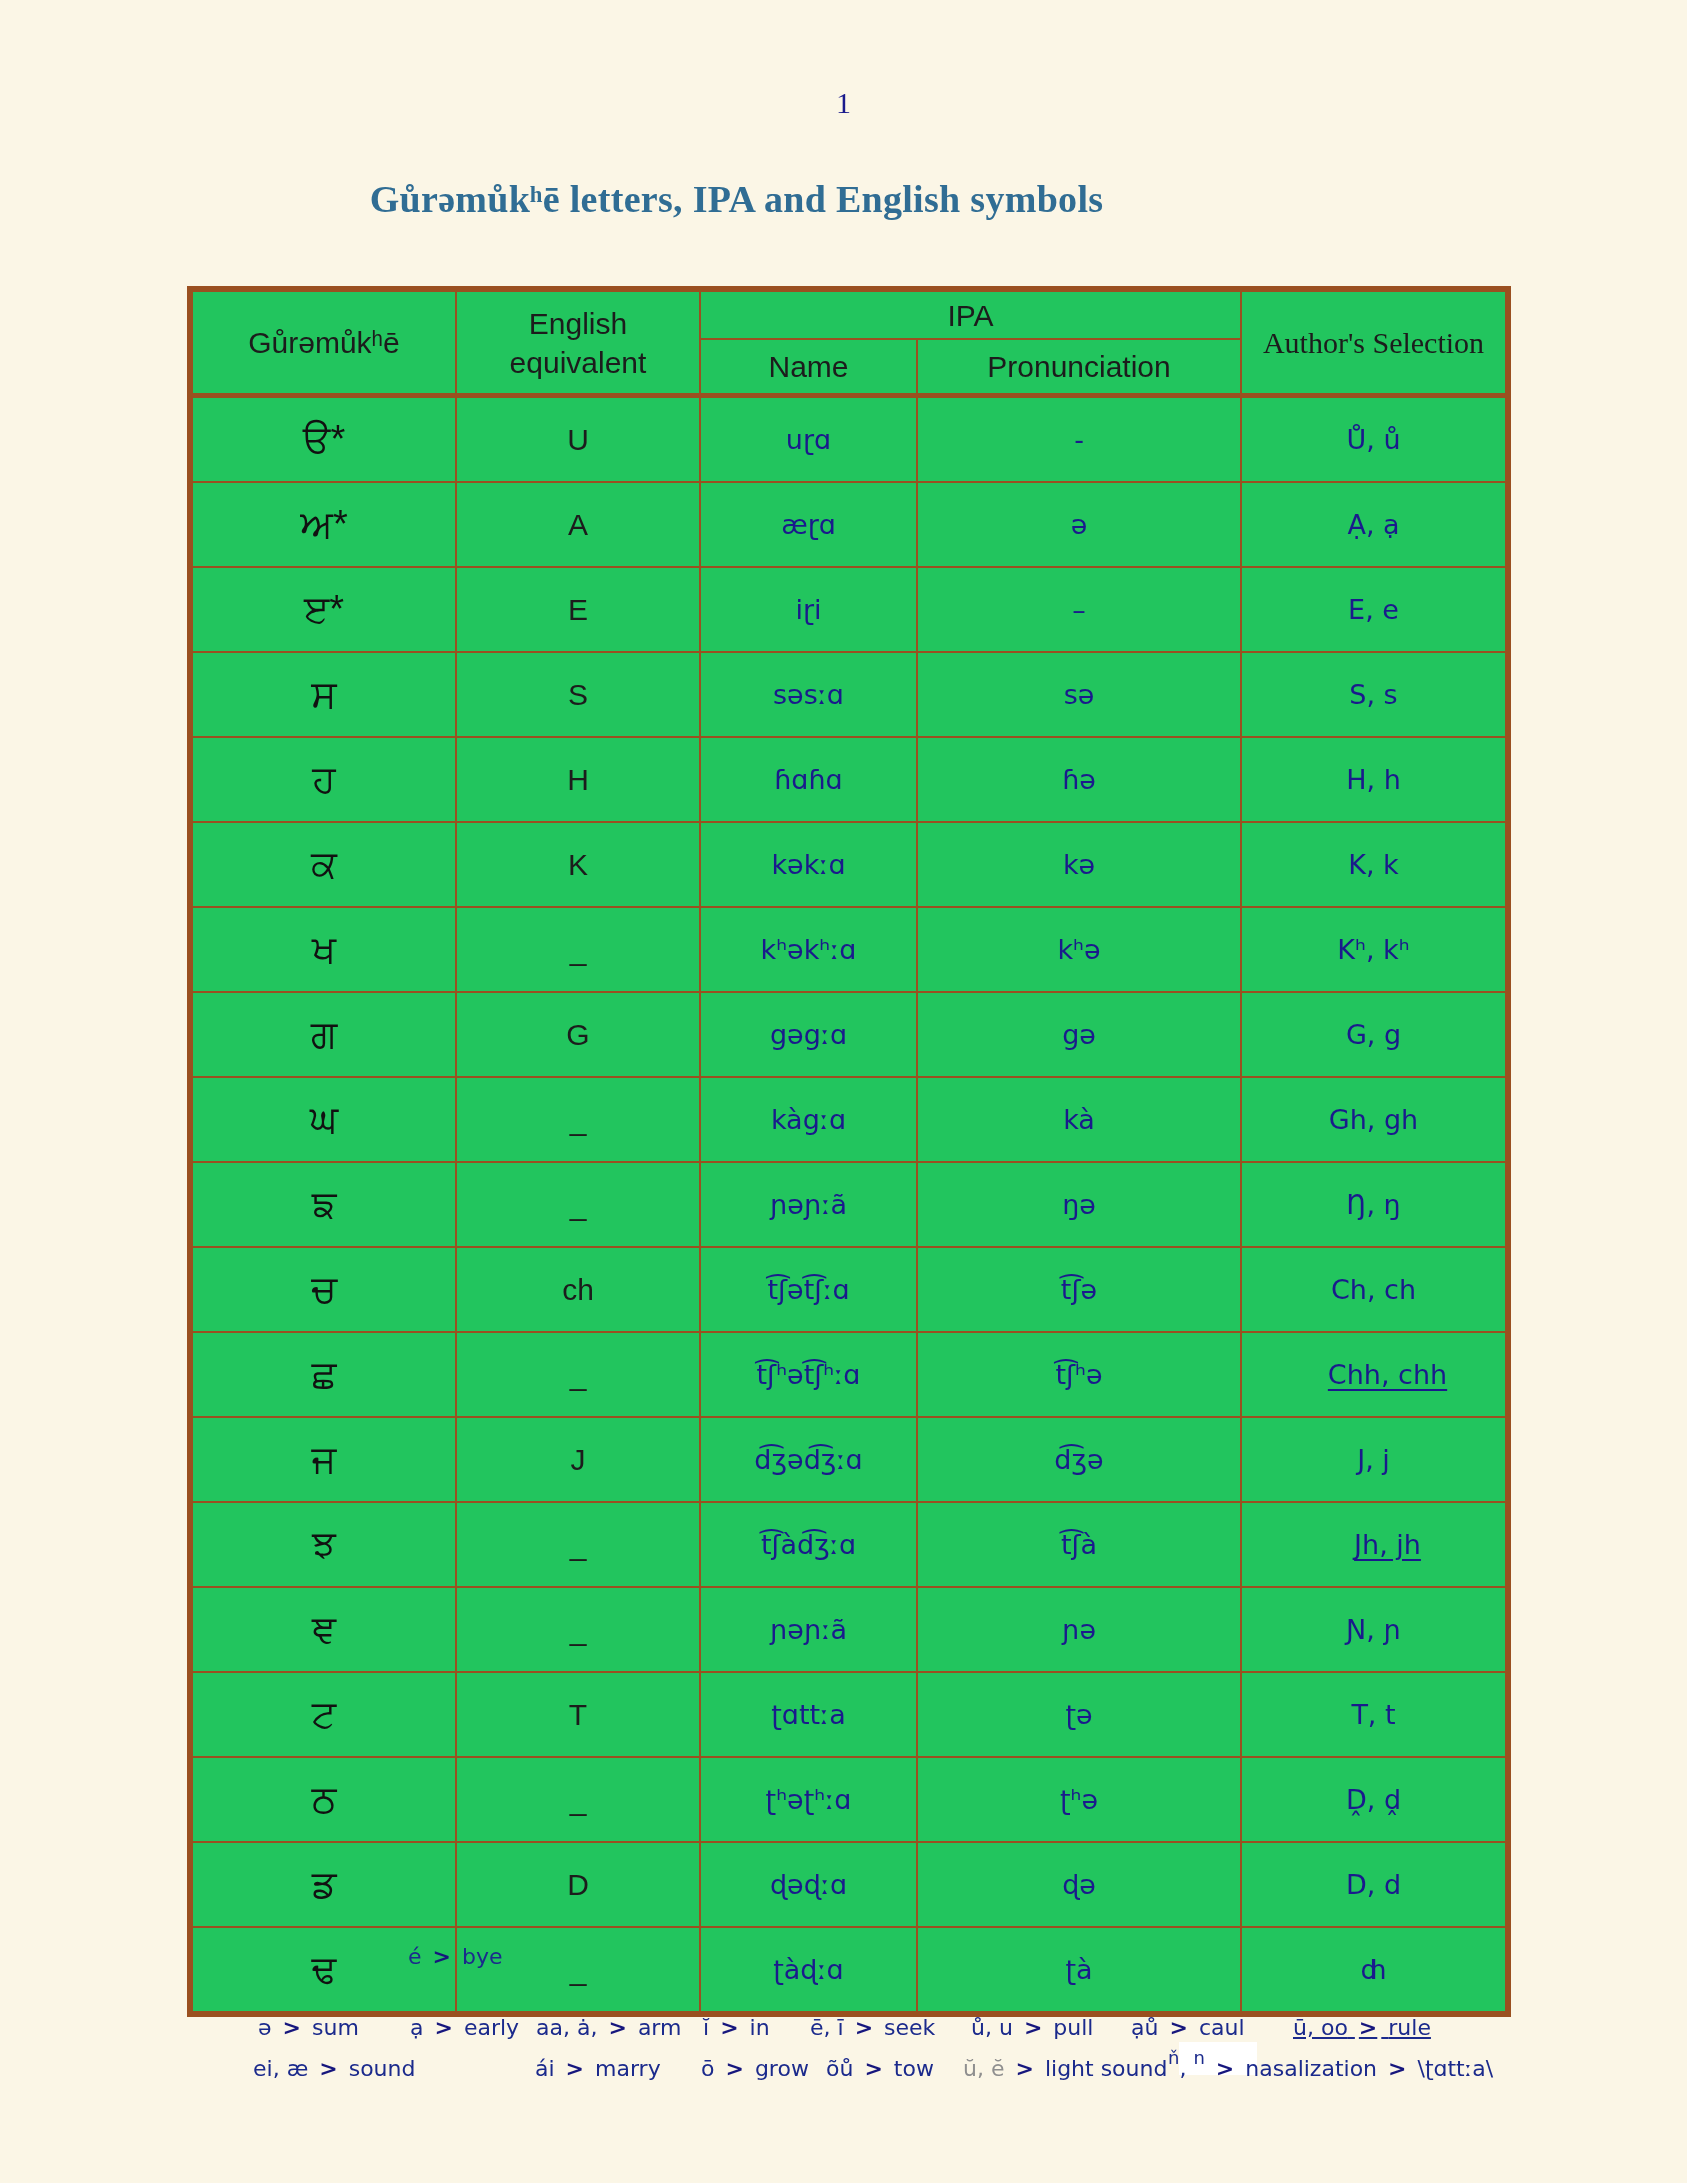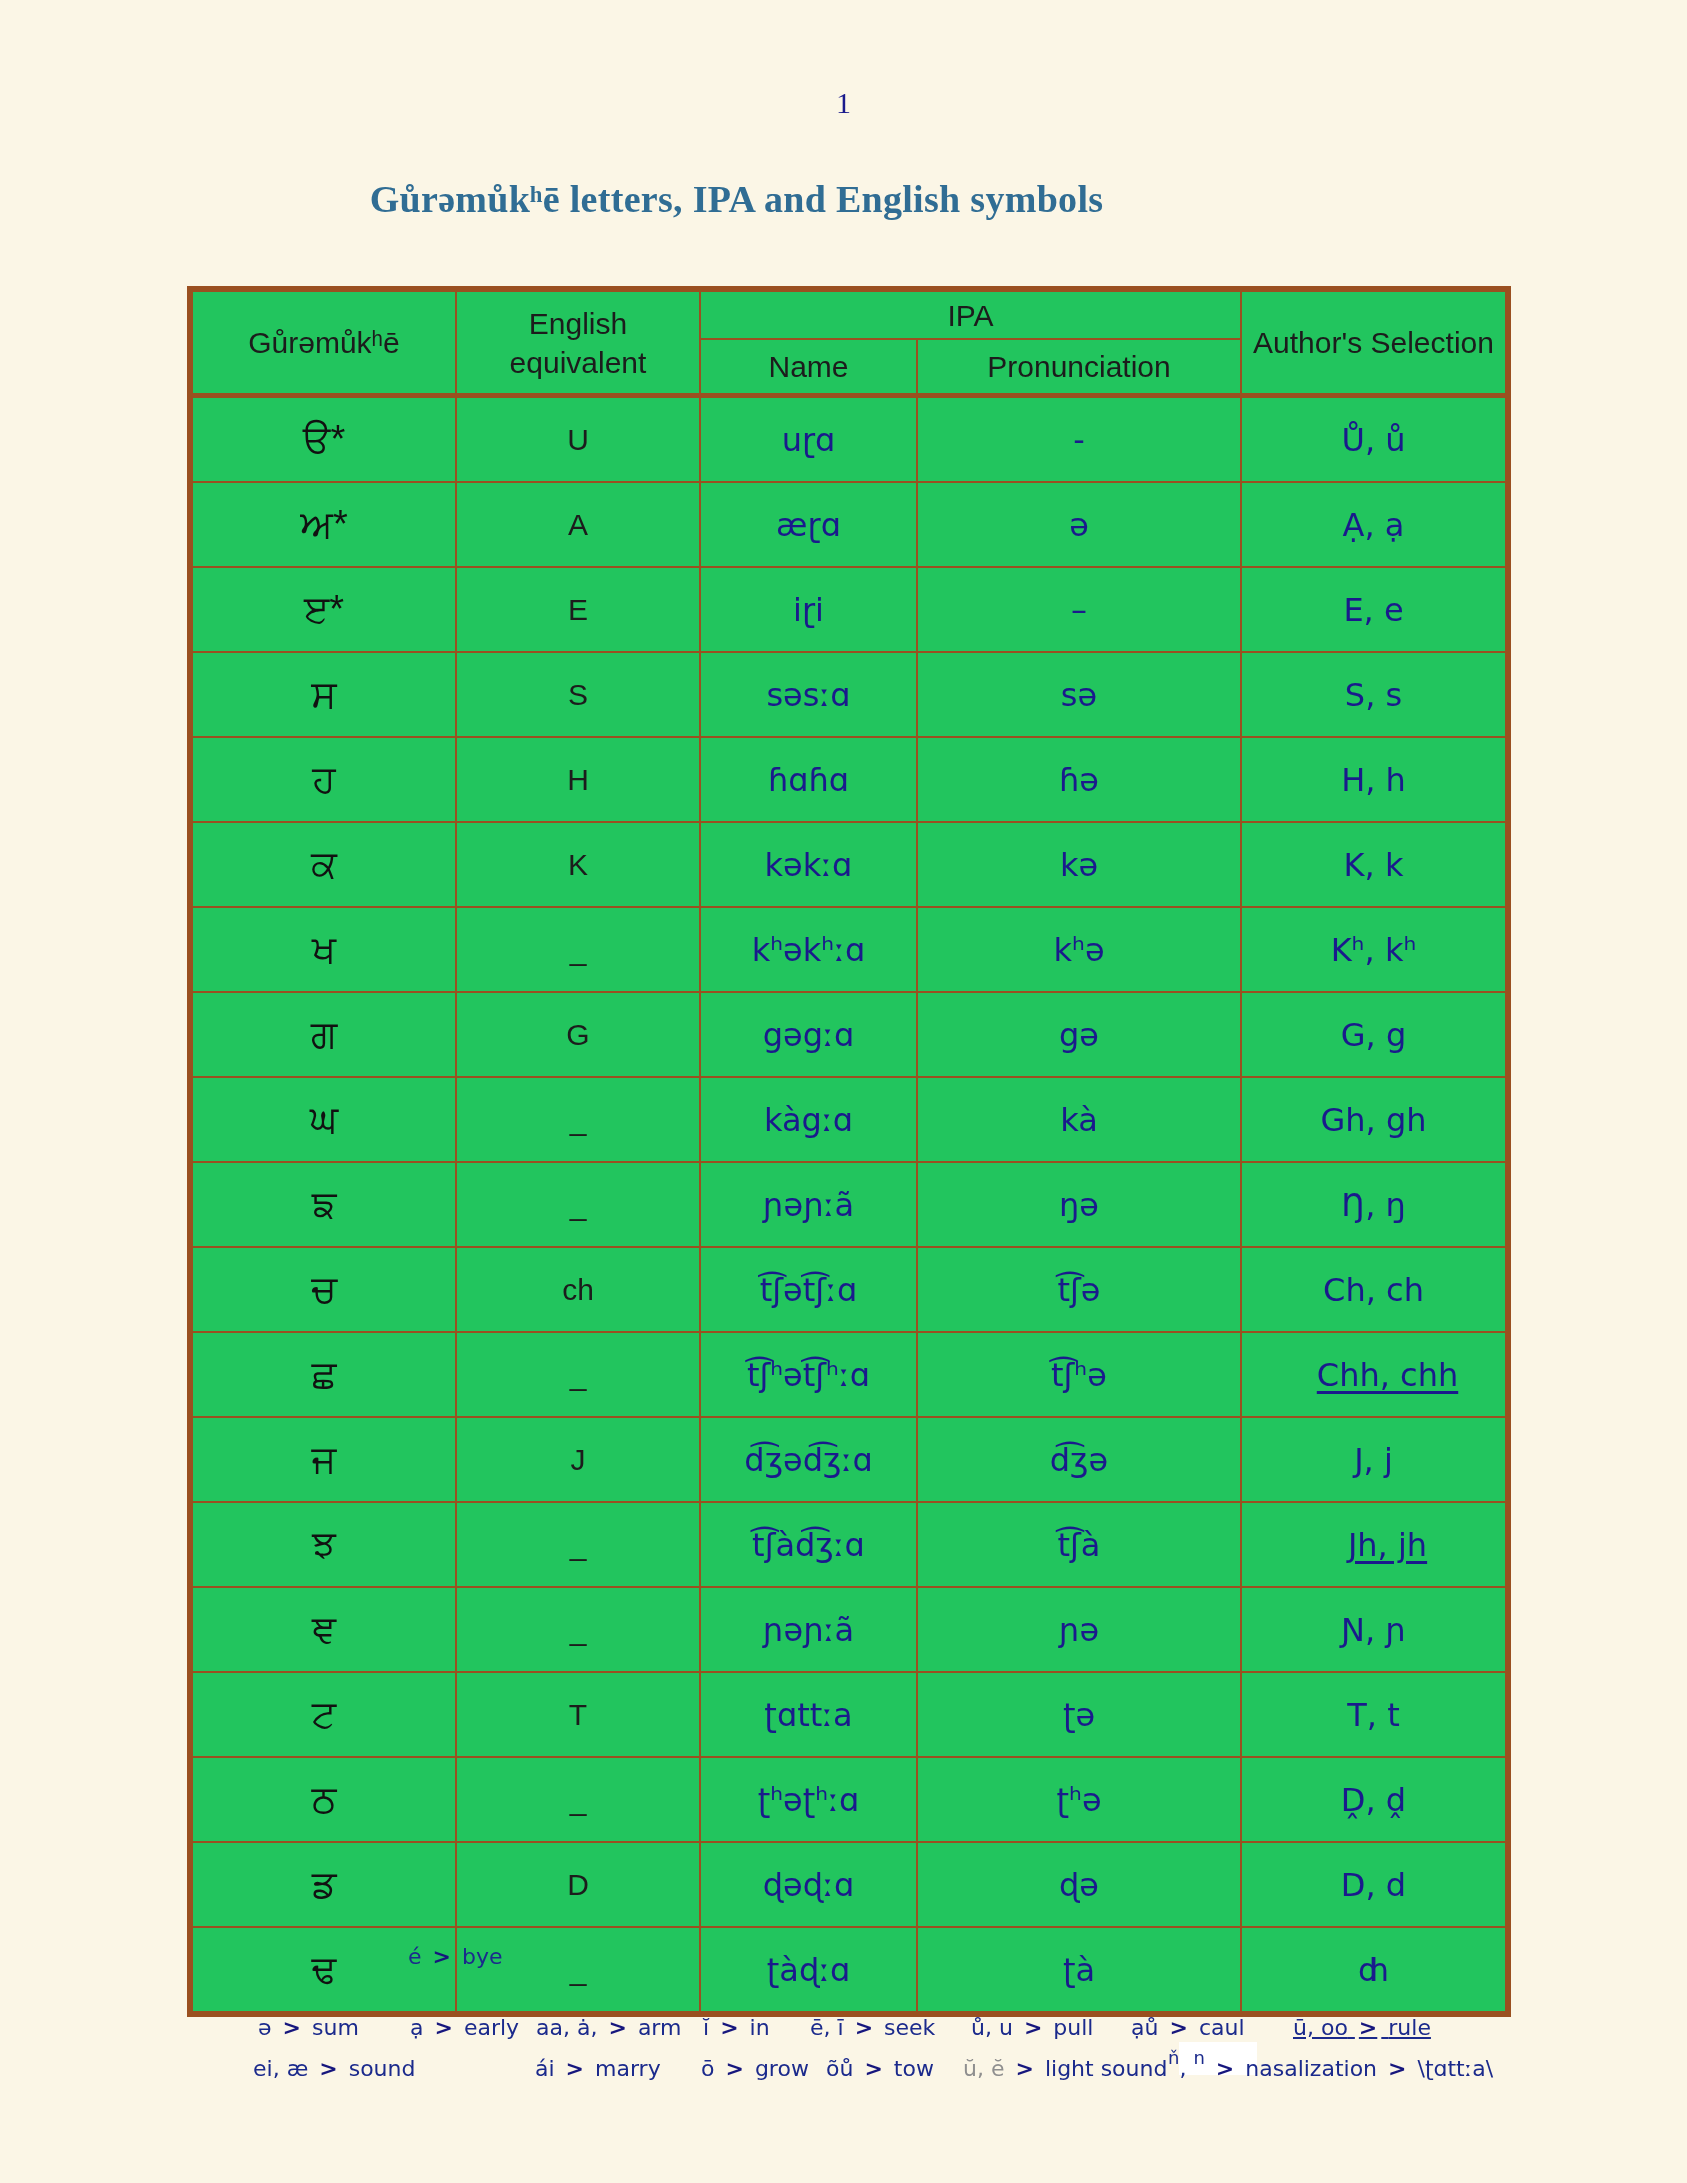--- a/index.html
+++ b/index.html
@@ -41,21 +41,21 @@
     font-family:"Liberation Sans","DejaVu Sans",sans-serif;
   }
   .doc-table thead th.ipa-span{border-bottom-width:2.6px;height:46px;}
   .doc-table thead tr.sub th{height:52px;border-bottom-width:5.3px;}
   .doc-table thead th.rs{height:101px;}
   .doc-table tbody td{border-top-width:2.6px;height:83px;}
 
   td.letter{font-size:38px;color:#111;}
   td.eng{font-size:30px;color:#1c1c1c;}
   td.name,td.pron,td.sel{
-    font-size:32px;color:#1a1a8c;
+    font-size:27px;color:#1a1a8c;
     font-family:"DejaVu Sans","Liberation Sans",sans-serif;
   }
   .sel-u{text-decoration:underline;text-underline-offset:4.6px;margin-left:28px;}
   .sel-tight{letter-spacing:-0.30em;padding-right:0.3em;}
 
   .legend-item{
     position:absolute;white-space:nowrap;
     font-size:22px;color:#1b2a8c;
     font-family:"DejaVu Sans","Liberation Sans",sans-serif;
   }
@@ -81,21 +81,21 @@
         <col style="width:244px">
         <col style="width:217px">
         <col style="width:324px">
         <col style="width:267px">
     </colgroup>
     <thead>
       <tr>
         <th rowspan="2" class="rs">Gůrəmůkʰē</th>
         <th rowspan="2" class="rs" style="padding:0 26.5px;">English equivalent</th>
         <th colspan="2" class="ipa-span">IPA</th>
-        <th rowspan="2" class="rs" style="padding:0 9px;">Author's Selection</th>
+        <th rowspan="2" class="rs" style="padding:0 9px;font-family:Liberation Serif, serif;">Author's Selection</th>
       </tr>
       <tr class="sub">
         <th>Name</th>
         <th>Pronunciation</th>
       </tr>
     </thead>
     <tbody>
         <tr>
           <td class="letter">ੳ*</td>
           <td class="eng">U</td>

